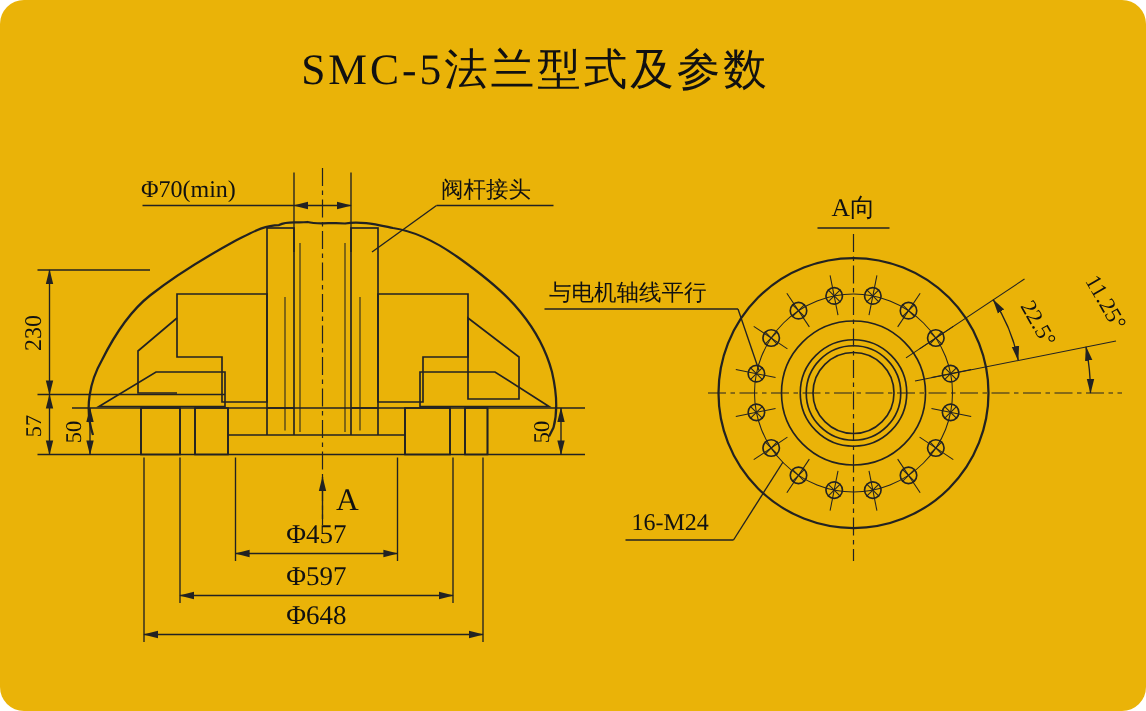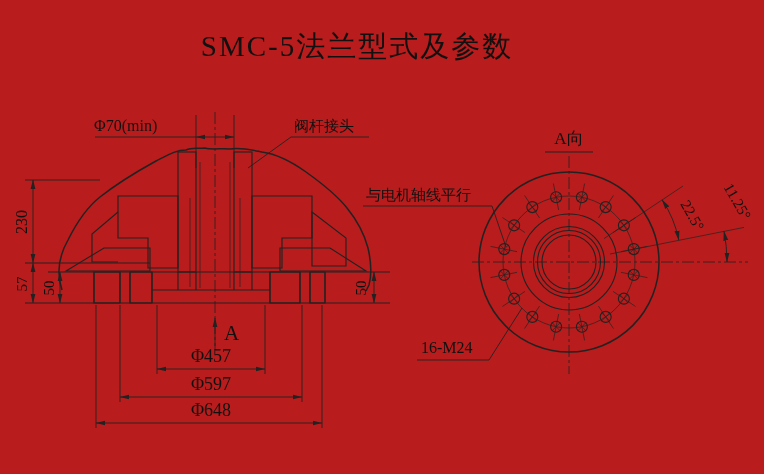--- a/index.html
+++ b/index.html
@@ -1,16 +1,16 @@
 <!DOCTYPE html>
 <html><head>
 <meta charset="utf-8">
 <style>
   html,body { margin:0; padding:0; background:#ffffff; }
-  #stage { width:764px; height:474px; background:#b91c1c; position:relative; overflow:hidden; }
+  #stage { width:764px; height:474px; background:#eab308; position:relative; overflow:hidden;border-radius:16px; }
   svg text { fill:#111111; font-family:"Liberation Serif","DejaVu Serif",serif; }
   .ln    { stroke:#222222; fill:none; stroke-width:1.1; }
   .thick { stroke:#222222; fill:none; stroke-width:1.5; }
   .thin  { stroke:#222222; fill:none; stroke-width:0.7; }
   .dim   { stroke:#222222; fill:none; stroke-width:0.9; }
   .cl    { stroke:#222222; fill:none; stroke-width:0.8; stroke-dasharray:12 3 3 3; }
   .t-title { font-size:29px; letter-spacing:2px; }
   .t18 { font-size:18px; }
   .t17 { font-size:17px; }
   .t16 { font-size:16px; }

